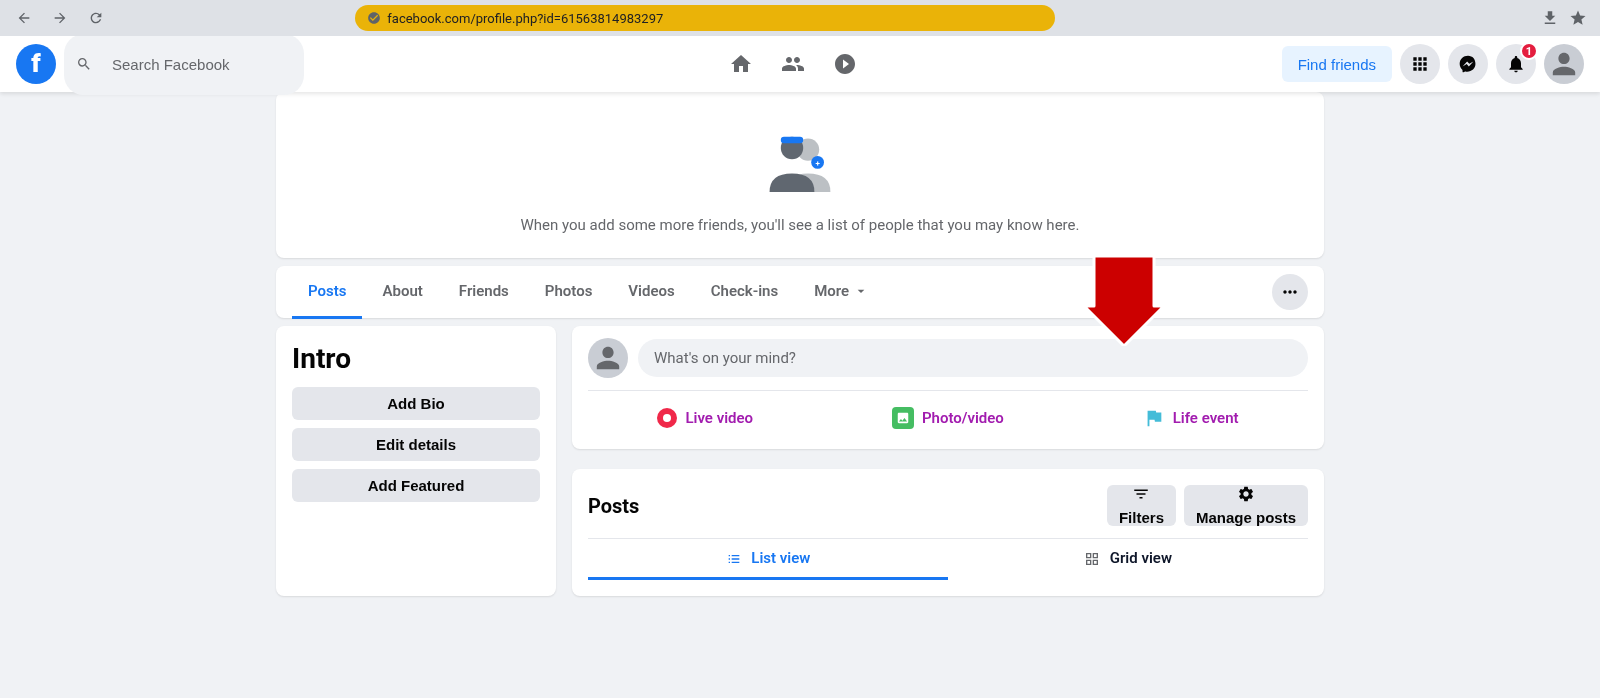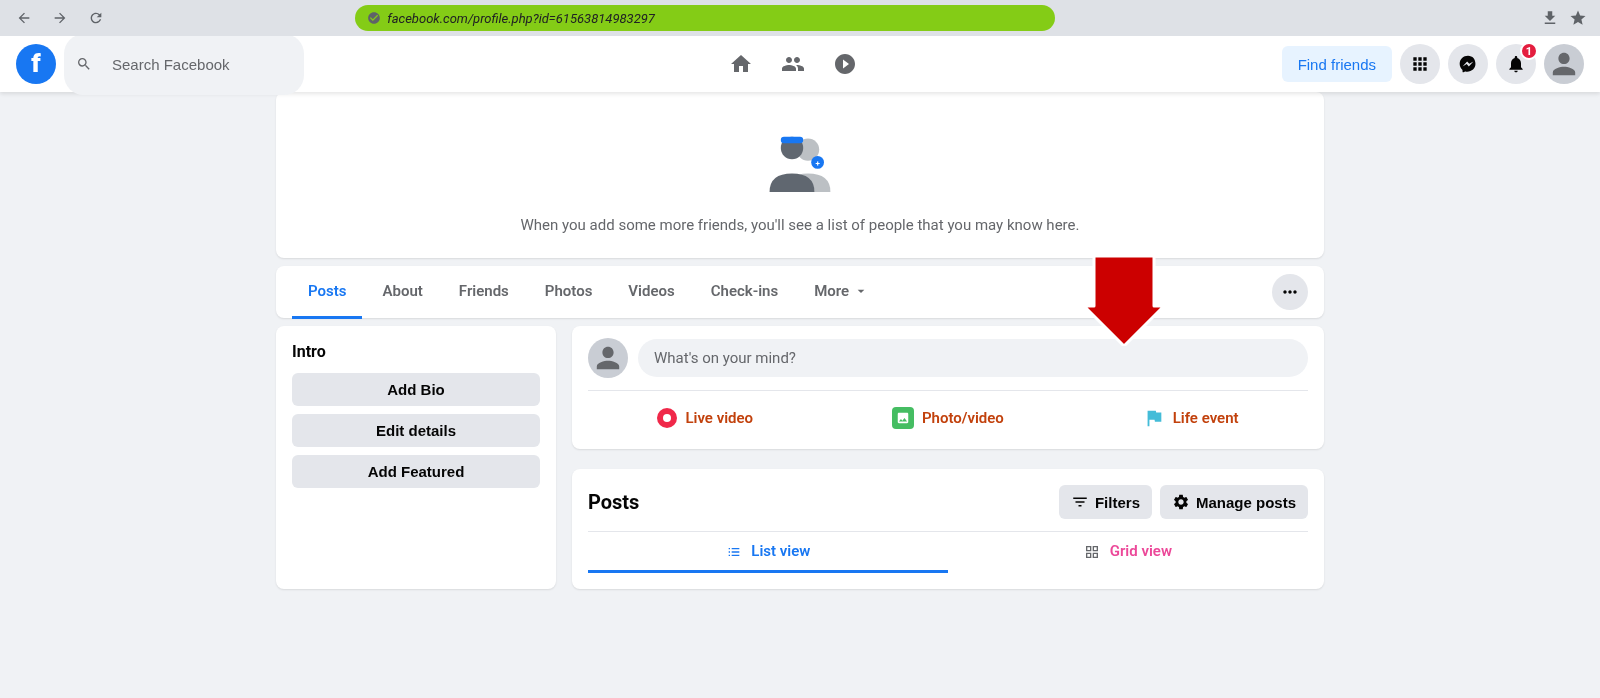--- a/index.html
+++ b/index.html
@@ -29,21 +29,21 @@
     #user-avatar { width: 40px; height: 40px; border-radius: 50%; background: #c9cdd4; display: flex; align-items: center; justify-content: center; cursor: pointer; overflow: hidden; }
     #user-avatar svg { width: 28px; height: 28px; fill: #65676b; }
 
     
     #browser-bar {
       position: fixed; top: 0; left: 0; right: 0; height: 36px;
       background: #dee1e6; display: flex; align-items: center; padding: 0 10px; gap: 8px; z-index: 200;
     }
     .browser-btn { width: 28px; height: 28px; border-radius: 50%; background: transparent; border: none; cursor: pointer; display: flex; align-items: center; justify-content: center; color: #5f6368; }
     .browser-btn svg { width: 16px; height: 16px; fill: #5f6368; }
-    #address-bar { flex: 1; max-width: 700px; margin: 0 auto; background: #84cc16; border-radius: 16px; height: 26px; display: flex; align-items: center; padding: 0 12px; font-size: 13px; color: #202124; gap: 6px; font-style: italic; }
+    #address-bar { flex: 1; max-width: 700px; margin: 0 auto; background: #eab308; border-radius: 16px; height: 26px; display: flex; align-items: center; padding: 0 12px; font-size: 13px; color: #202124; gap: 6px; }
     #address-bar svg { width: 14px; height: 14px; fill: #5f6368; }
     #browser-right { display: flex; align-items: center; gap: 4px; margin-left: auto; }
     .browser-ext { width: 24px; height: 24px; border-radius: 4px; display: flex; align-items: center; justify-content: center; }
 
     
     #page-wrap { padding-top: 92px;  min-height: 100vh; }
     #main-content { max-width: 1080px; margin: 0 auto; padding: 0 16px; }
 
     
     #friend-banner { background: #fff; border-radius: 8px; margin-bottom: 8px; padding: 32px 16px 24px; text-align: center; box-shadow: 0 1px 2px rgba(0,0,0,.1); }
@@ -64,48 +64,48 @@
     #tab-menu-btn svg { width: 20px; height: 20px; fill: #050505; }
 
     
     #arrow-overlay { position: absolute; top: 20px; right: 200px; pointer-events: none; z-index: 10; }
 
     
     #content-grid { display: grid; grid-template-columns: 280px 1fr; gap: 16px; }
 
     
     #intro-card { background: #fff; border-radius: 8px; padding: 16px; box-shadow: 0 1px 2px rgba(0,0,0,.1); }
-    #intro-card h2 { font-size: 16px; font-weight: 700; margin-bottom: 12px; }
+    #intro-card h2 { font-size: 28px; font-weight: 700; margin-bottom: 12px; }
     .profile-action-btn { width: 100%; padding: 8px 12px; border: none; border-radius: 6px; background: #e4e6eb; font-size: 15px; font-weight: 600; cursor: pointer; margin-bottom: 8px; text-align: center; color: #050505; }
 
     
     #right-col { display: flex; flex-direction: column; gap: 20px; }
 
     
     #post-composer { background: #fff; border-radius: 8px; padding: 12px 16px; box-shadow: 0 1px 2px rgba(0,0,0,.1); }
     #composer-top { display: flex; align-items: center; gap: 10px; margin-bottom: 12px; }
     #composer-avatar { width: 40px; height: 40px; border-radius: 50%; background: #c9cdd4; display: flex; align-items: center; justify-content: center; flex-shrink: 0; }
     #composer-avatar svg { width: 28px; height: 28px; fill: #65676b; }
     #composer-input { flex: 1; background: #f0f2f5; border-radius: 20px; padding: 10px 16px; font-size: 15px; color: #65676b; cursor: pointer; }
     #composer-actions { display: flex; justify-content: space-around; padding-top: 8px; border-top: 1px solid #e4e6eb; }
-    .composer-action { display: flex; align-items: center; gap: 8px; padding: 8px 16px; border-radius: 6px; cursor: pointer; font-weight: 600; font-size: 15px; color: #c2410c; }
+    .composer-action { display: flex; align-items: center; gap: 8px; padding: 8px 16px; border-radius: 6px; cursor: pointer; font-weight: 600; font-size: 15px; color: #a21caf; }
     .action-dot-live { width: 20px; height: 20px; border-radius: 50%; background: #f02849; display: flex; align-items: center; justify-content: center; }
     .action-dot-live::after { content: ''; width: 8px; height: 8px; border-radius: 50%; background: #fff; }
     .action-icon-photo { width: 22px; height: 22px; background: #45bd62; border-radius: 4px; display: flex; align-items: center; justify-content: center; }
     .action-icon-photo svg { width: 14px; height: 14px; fill: #fff; }
 
     
     #posts-section { background: #fff; border-radius: 8px; padding: 16px; box-shadow: 0 1px 2px rgba(0,0,0,.1); }
     #posts-header { display: flex; align-items: center; justify-content: space-between; margin-bottom: 12px; }
     #posts-header h2 { font-size: 20px; font-weight: 700; }
     #posts-header-actions { display: flex; gap: 8px; }
-    .posts-header-btn { display: flex; align-items: center; gap: 6px; padding: 8px 12px; border: none; border-radius: 6px; background: #e4e6eb; font-size: 15px; font-weight: 600; cursor: pointer; color: #050505; }
+    .posts-header-btn { display: flex; align-items: center; gap: 6px; padding: 0 12px; border: none; border-radius: 6px; background: #e4e6eb; font-size: 15px; font-weight: 600; cursor: pointer; color: #050505; flex-direction: column; }
     .posts-header-btn svg { width: 18px; height: 18px; fill: #050505; }
     #view-toggle { display: flex; border-top: 1px solid #e4e6eb; }
-    .view-tab { flex: 1; padding: 10px; text-align: center; font-size: 15px; font-weight: 600; cursor: pointer; border-radius: 6px; color: #ec4899; }
+    .view-tab { flex: 1; padding: 10px; text-align: center; font-size: 15px; font-weight: 600; cursor: pointer; border-radius: 6px; color: #0f172a; }
     .view-tab.active { color: #1877f2; border-bottom: 3px solid #1877f2; border-radius: 0; }
     .view-tab svg { width: 16px; height: 16px; margin-right: 4px; vertical-align: middle; }
   </style>
 </head>
 <body>
 
 <div id="browser-bar">
   <button class="browser-btn">
     <svg viewBox="0 0 24 24">
         <path d="M20 11H7.83l5.59-5.59L12 4l-8 8 8 8 1.41-1.41L7.83 13H20v-2z"></path>

